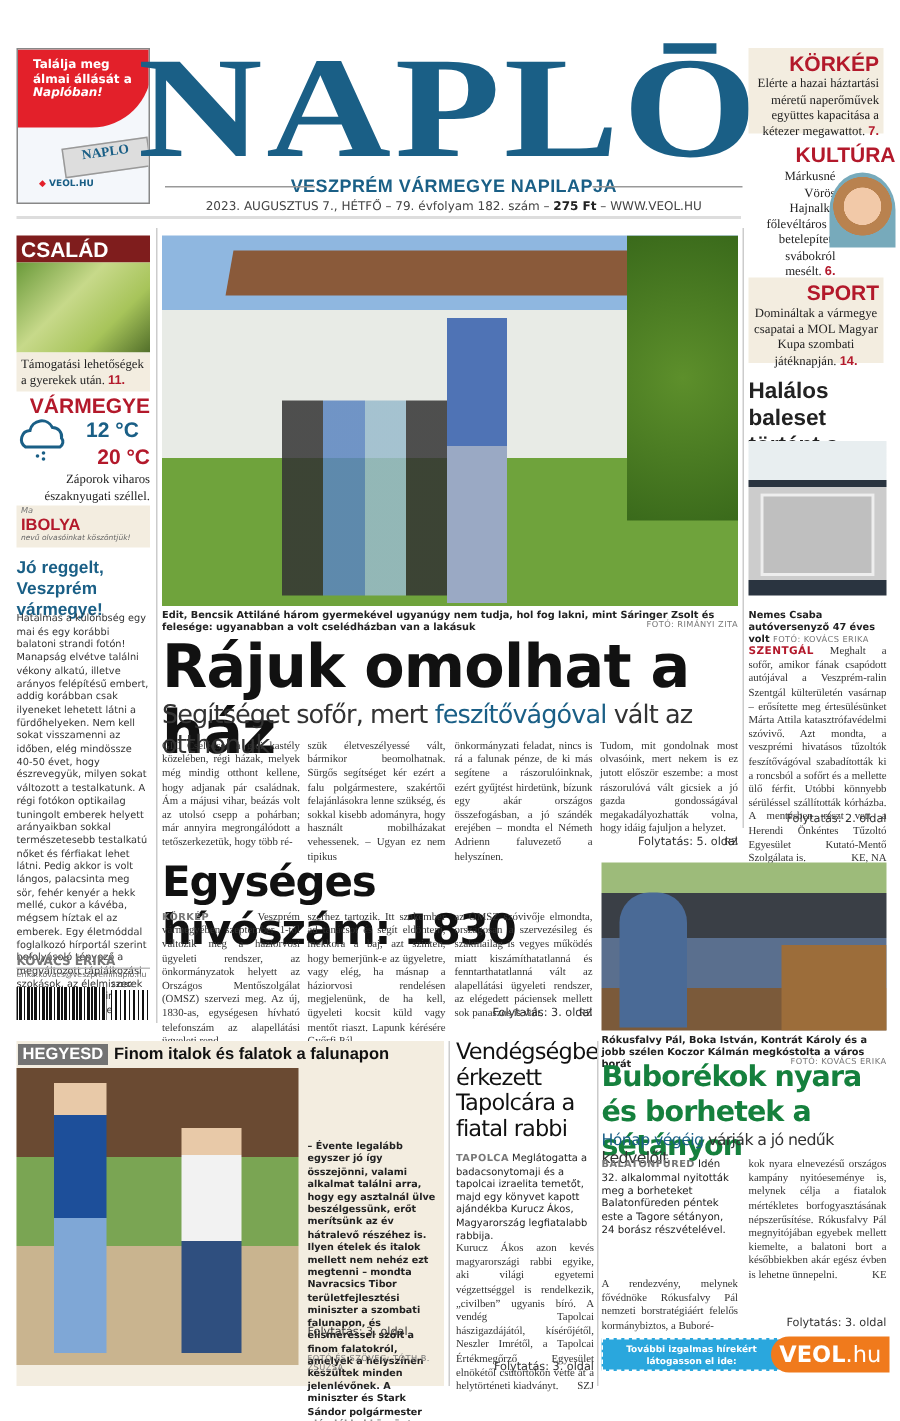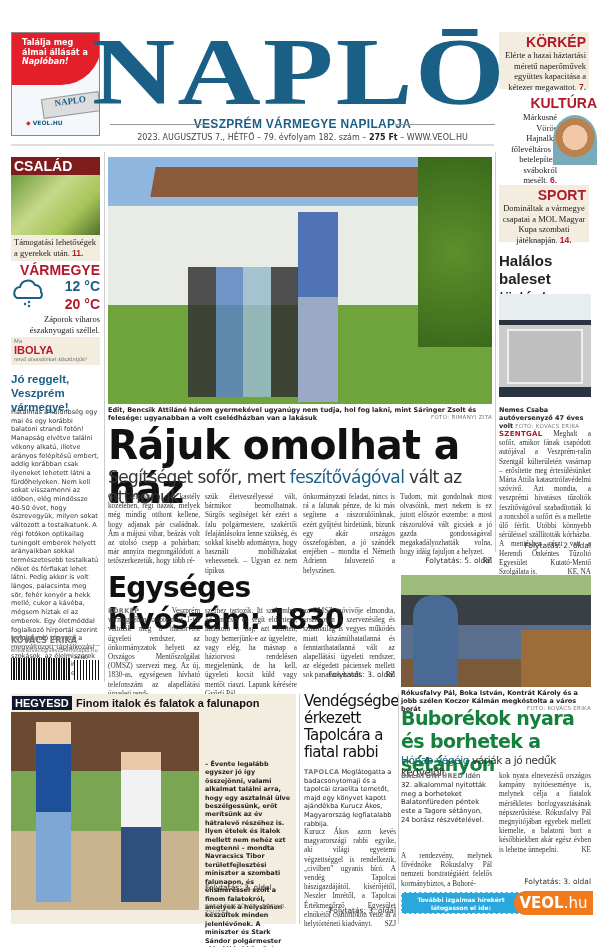--- a/index.html
+++ b/index.html
@@ -91,21 +91,21 @@
 <div class="abs img" style="left:11px;top:175px;width:89px;height:60px;background:linear-gradient(135deg,#6a9a3a,#c7d98a 40%,#a7c45a 70%,#526f2a)"></div>
 <div class="abs box-beige small-serif" style="left:11px;top:235px;width:89px;height:26px;padding:2px 3px"><span>Támogatási lehetőségek a gyerekek után.</span> <span class="pageref">11.</span></div>
 
 <div class="abs sec-title" style="left:11px;top:262px;width:89px">VÁRMEGYE</div>
 <svg class="abs" style="left:11px;top:278px" width="36" height="32" viewBox="0 0 36 32">
   <path d="M6 20 a6 6 0 0 1 3-11 a8 8 0 0 1 15-2 a6 6 0 0 1 6 7 a4 4 0 0 1-1 6 z" fill="none" stroke="#1a5f86" stroke-width="2"></path>
   <circle cx="14" cy="26" r="1.2" fill="#1a5f86"></circle>
     <circle cx="18" cy="24" r="1.2" fill="#1a5f86"></circle>
     <circle cx="18" cy="28" r="1.2" fill="#1a5f86"></circle>
 </svg>
-<div class="abs" style="left:50px;top:278px;width:50px;text-align:right;font:bold 14px 'Liberation Sans',sans-serif;color:#1a5f86">12 °C</div>
+<div class="abs" style="left:50px;top:278px;width:50px;text-align:center;font:bold 14px 'Liberation Sans',sans-serif;color:#1a5f86">12 °C</div>
 <div class="abs" style="left:50px;top:296px;width:50px;text-align:right;font:bold 14px 'Liberation Sans',sans-serif;color:#b3192b">20 °C</div>
 <div class="abs small-serif" style="left:11px;top:314px;width:89px;text-align:right">Záporok viharos északnyugati széllel.</div>
 
 <div class="abs box-beige" style="left:11px;top:337px;width:89px;height:28px;padding:1px 3px">
   <div style="font:italic 5.5px 'DejaVu Sans',sans-serif;color:#777">Ma</div>
   <div style="font:bold 11px 'Liberation Sans',sans-serif;color:#b3192b">IBOLYA</div>
   <div style="font:italic 5px 'DejaVu Sans',sans-serif;color:#666">nevű olvasóinkat köszöntjük!</div>
 </div>
 
 <div class="abs" style="left:11px;top:372px;width:89px;font:bold 11.5px/14px 'Liberation Sans',sans-serif;color:#1a5f86">Jó reggelt, Veszprém vármegye!</div>
@@ -150,21 +150,21 @@
 <div class="abs" style="left:401px;top:754px;width:195px;font:10.5px 'DejaVu Sans',sans-serif;color:#333;letter-spacing:-.4px"><span class="blue">Hónap végéig</span><span> várják a jó nedűk kedvelőit</span></div>
 <div class="abs col-sans" style="left:401px;top:772px;width:91px;font-size:6.8px;line-height:8.8px"><span class="kicker" style="font-size:6.5px">BALATONFÜRED</span> <span style="color:#222">Idén 32. alkalommal nyitották meg a borheteket Balatonfüreden péntek este a Tagore sétányon, 24 borász részvételével.</span></div>
 <div class="abs col-text" style="left:401px;top:852px;width:91px">A rendezvény, melynek fővédnöke Rókusfalvy Pál nemzeti borstratégiáért felelős kormánybiztos, a Buboré-</div>
 <div class="abs col-text" style="left:499px;top:772px;width:92px"><span>kok nyara elnevezésű országos kampány nyitóeseménye is, melynek célja a fiatalok mértékletes borfogyasztásának népszerűsítése. Rókusfalvy Pál megnyitójában egyebek mellett kiemelte, a balatoni bort a későbbiekben akár egész évben is lehetne ünnepelni.</span> <span style="float:right">KE</span></div>
 <div class="abs foly" style="left:499px;top:877px;width:92px">Folytatás: 3. oldal</div>
 
 <div class="abs" style="left:401px;top:892px;width:120px;height:22px;background:#2aa7dd;border:1px dashed #fff;color:#fff;font:bold 6px/8px 'DejaVu Sans',sans-serif;text-align:center;padding-top:3px">További izgalmas hírekért látogasson el ide:</div>
 <div class="abs" style="left:514px;top:891px;width:79px;height:24px;background:#f07a1c;border-radius:12px 0 0 12px;color:#fff;font:bold 15px/24px 'DejaVu Sans',sans-serif;text-align:center"><span>VEOL</span><span style="font-weight:normal">.hu</span></div>
 
 <div class="abs" style="left:11px;top:694px;width:285px;height:230px;background:#f3ede0"></div>
-<div class="abs" style="left:12px;top:696px;background:#0f172a;color:#fff;font:bold 11px/14px 'Liberation Sans',sans-serif;padding:0 3px">HEGYESD</div>
+<div class="abs" style="left:12px;top:696px;background:#737373;color:#fff;font:bold 11px/14px 'Liberation Sans',sans-serif;padding:0 3px">HEGYESD</div>
 <div class="abs" style="left:76px;top:696px;font:bold 11px/14px 'Liberation Sans',sans-serif;color:#111">Finom italok és falatok a falunapon</div>
 <div class="abs img" style="left:11px;top:712px;width:188px;height:198px;background:linear-gradient(180deg,#6a4a32 0 30%,#7aa553 30% 60%,#c9b48f 60%)">
   <div style="position:absolute;left:25px;top:10px;width:35px;height:180px;background:linear-gradient(#e8c9a8 0 12%,#1d4f9a 12% 50%,#7fa7d6 50%)"></div>
   <div style="position:absolute;left:110px;top:40px;width:40px;height:150px;background:linear-gradient(#e8c9a8 0 12%,#f2f2f2 12% 50%,#2f4f7f 50%)"></div>
 </div>
 <div class="abs col-sans" style="left:205px;top:760px;width:88px;font:bold 6.4px/8.4px 'DejaVu Sans',sans-serif;color:#222">– Évente legalább egyszer jó így összejönni, valami alkalmat találni arra, hogy egy asztalnál ülve beszélgessünk, erőt merítsünk az év hátralevő részéhez is. Ilyen ételek és italok mellett nem nehéz ezt megtenni – mondta Navracsics Tibor területfejlesztési miniszter a szombati falunapon, és elismeréssel szólt a finom falatokról, amelyek a helyszínen készültek minden jelenlévőnek. A miniszter és Stark Sándor polgármester ajándékkal köszönte meg a főzést vállalók munkáját.</div>
 <div class="abs" style="left:205px;top:883px;width:88px;font:7.5px 'DejaVu Sans',sans-serif;color:#333">Folytatás: 3. oldal</div>
 <div class="abs credit" style="left:205px;top:903px;width:88px">Fotó és szöveg: Tóth B. Zsuzsa</div>
 
 <div class="abs vline" style="left:299px;top:694px;height:230px"></div>

